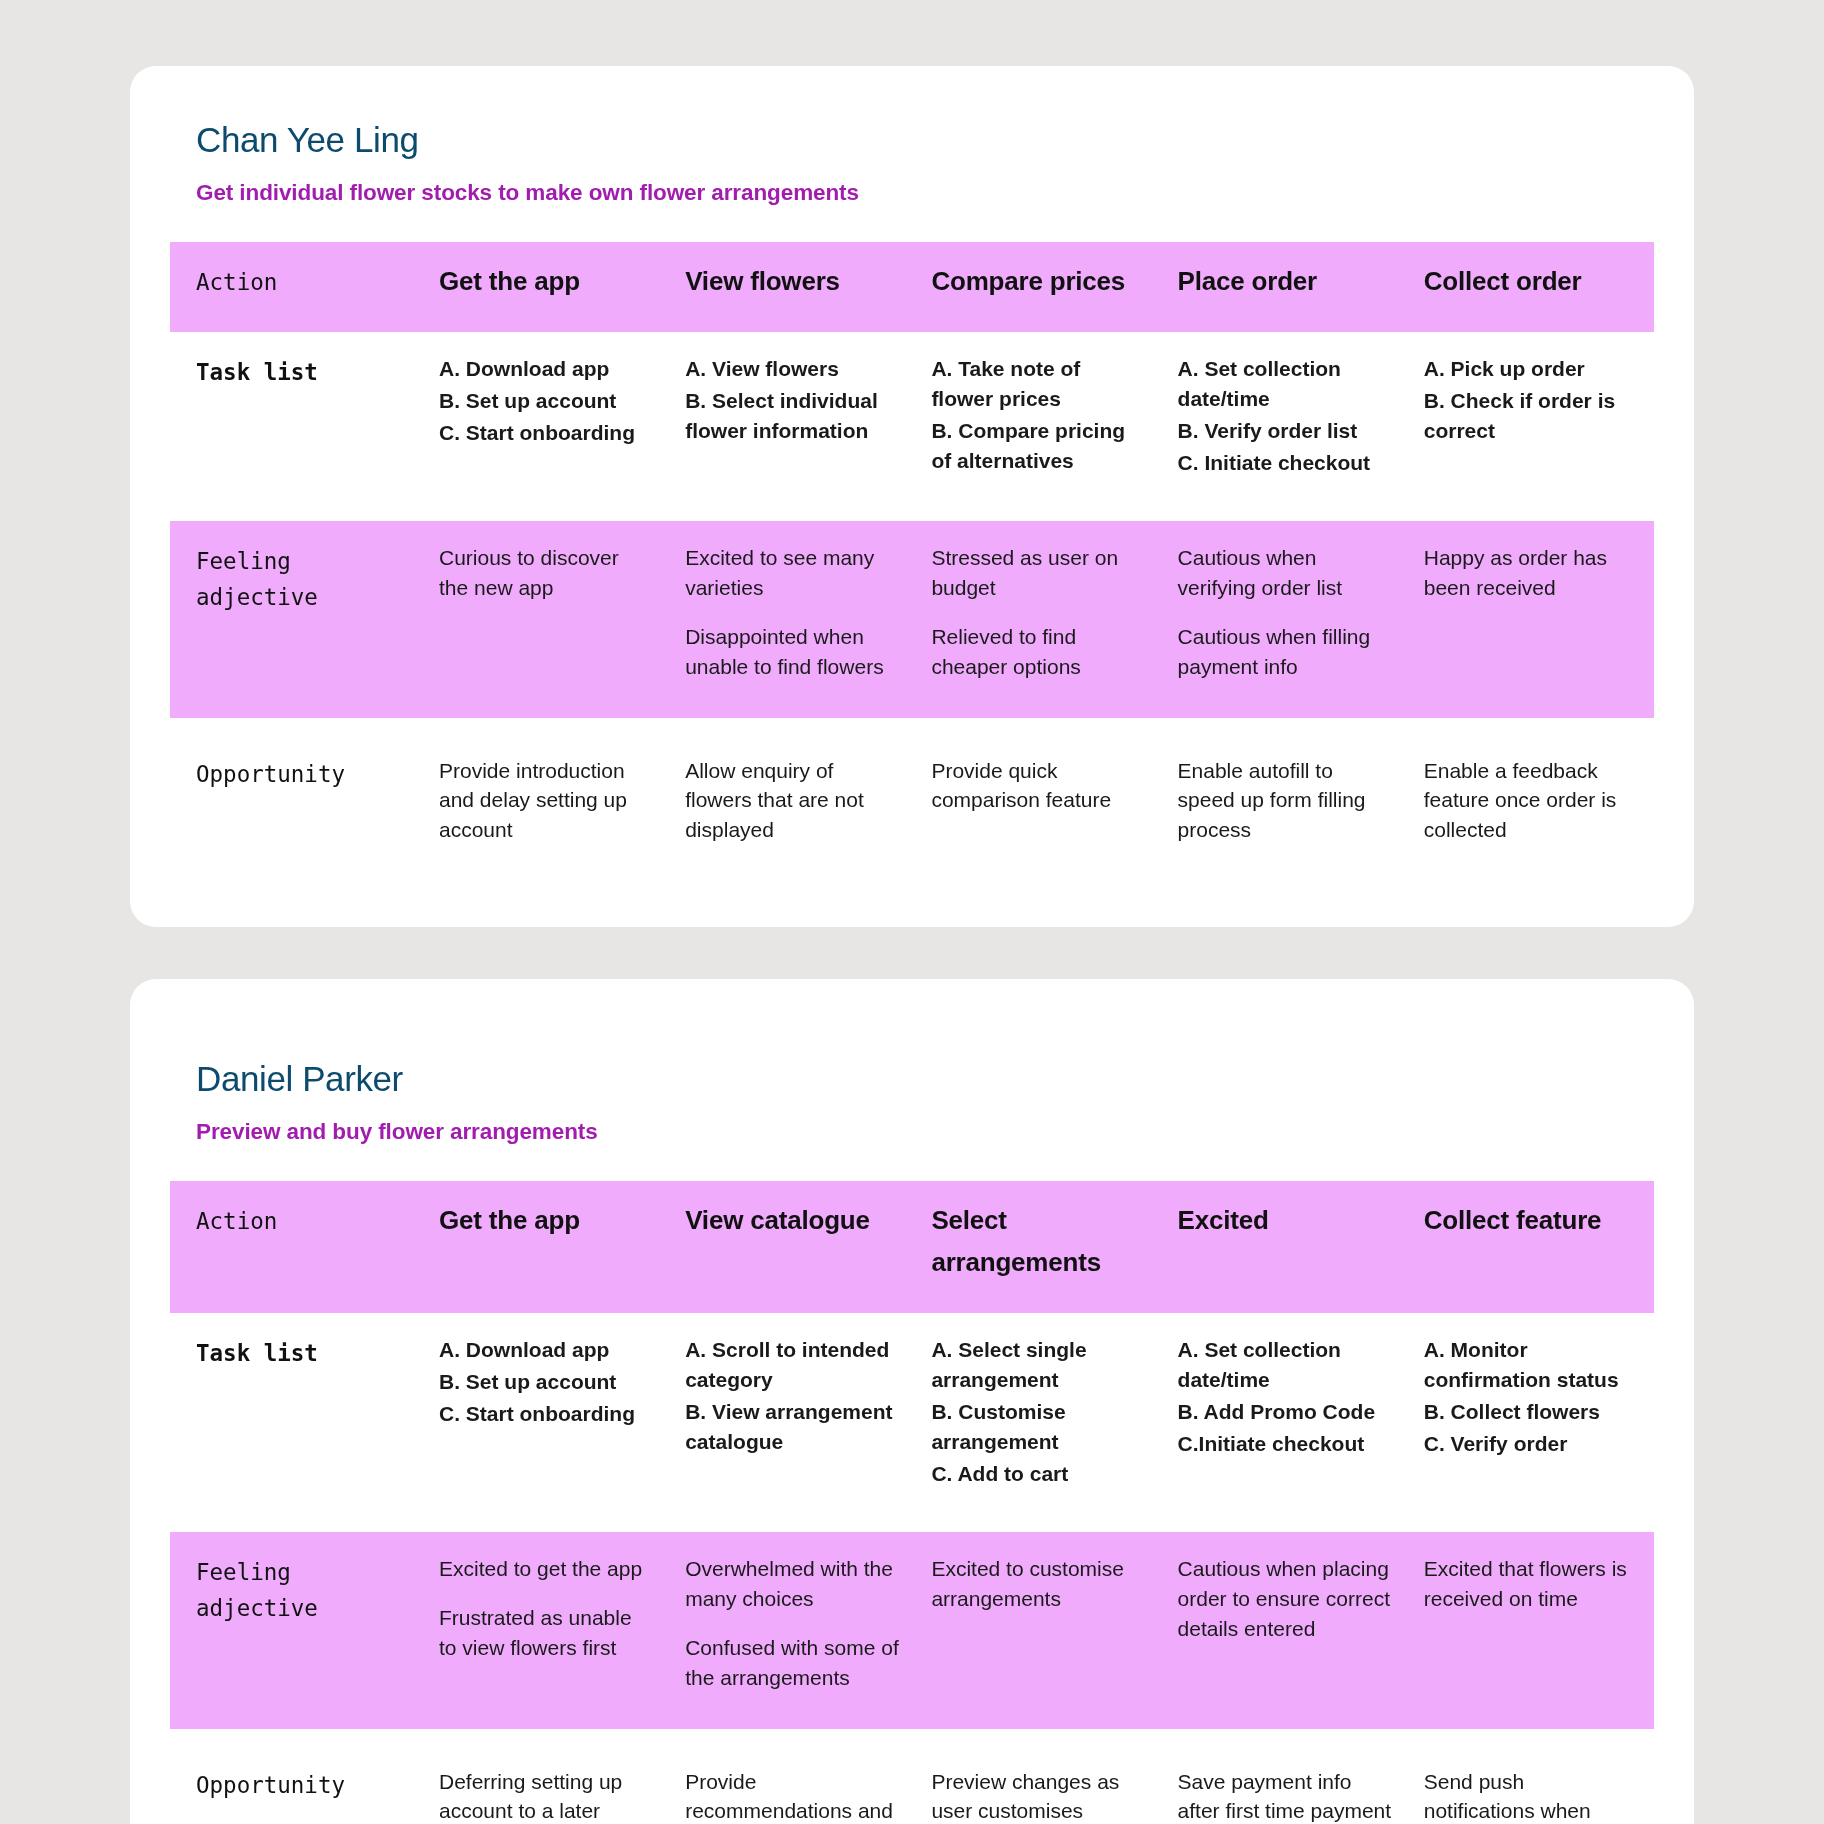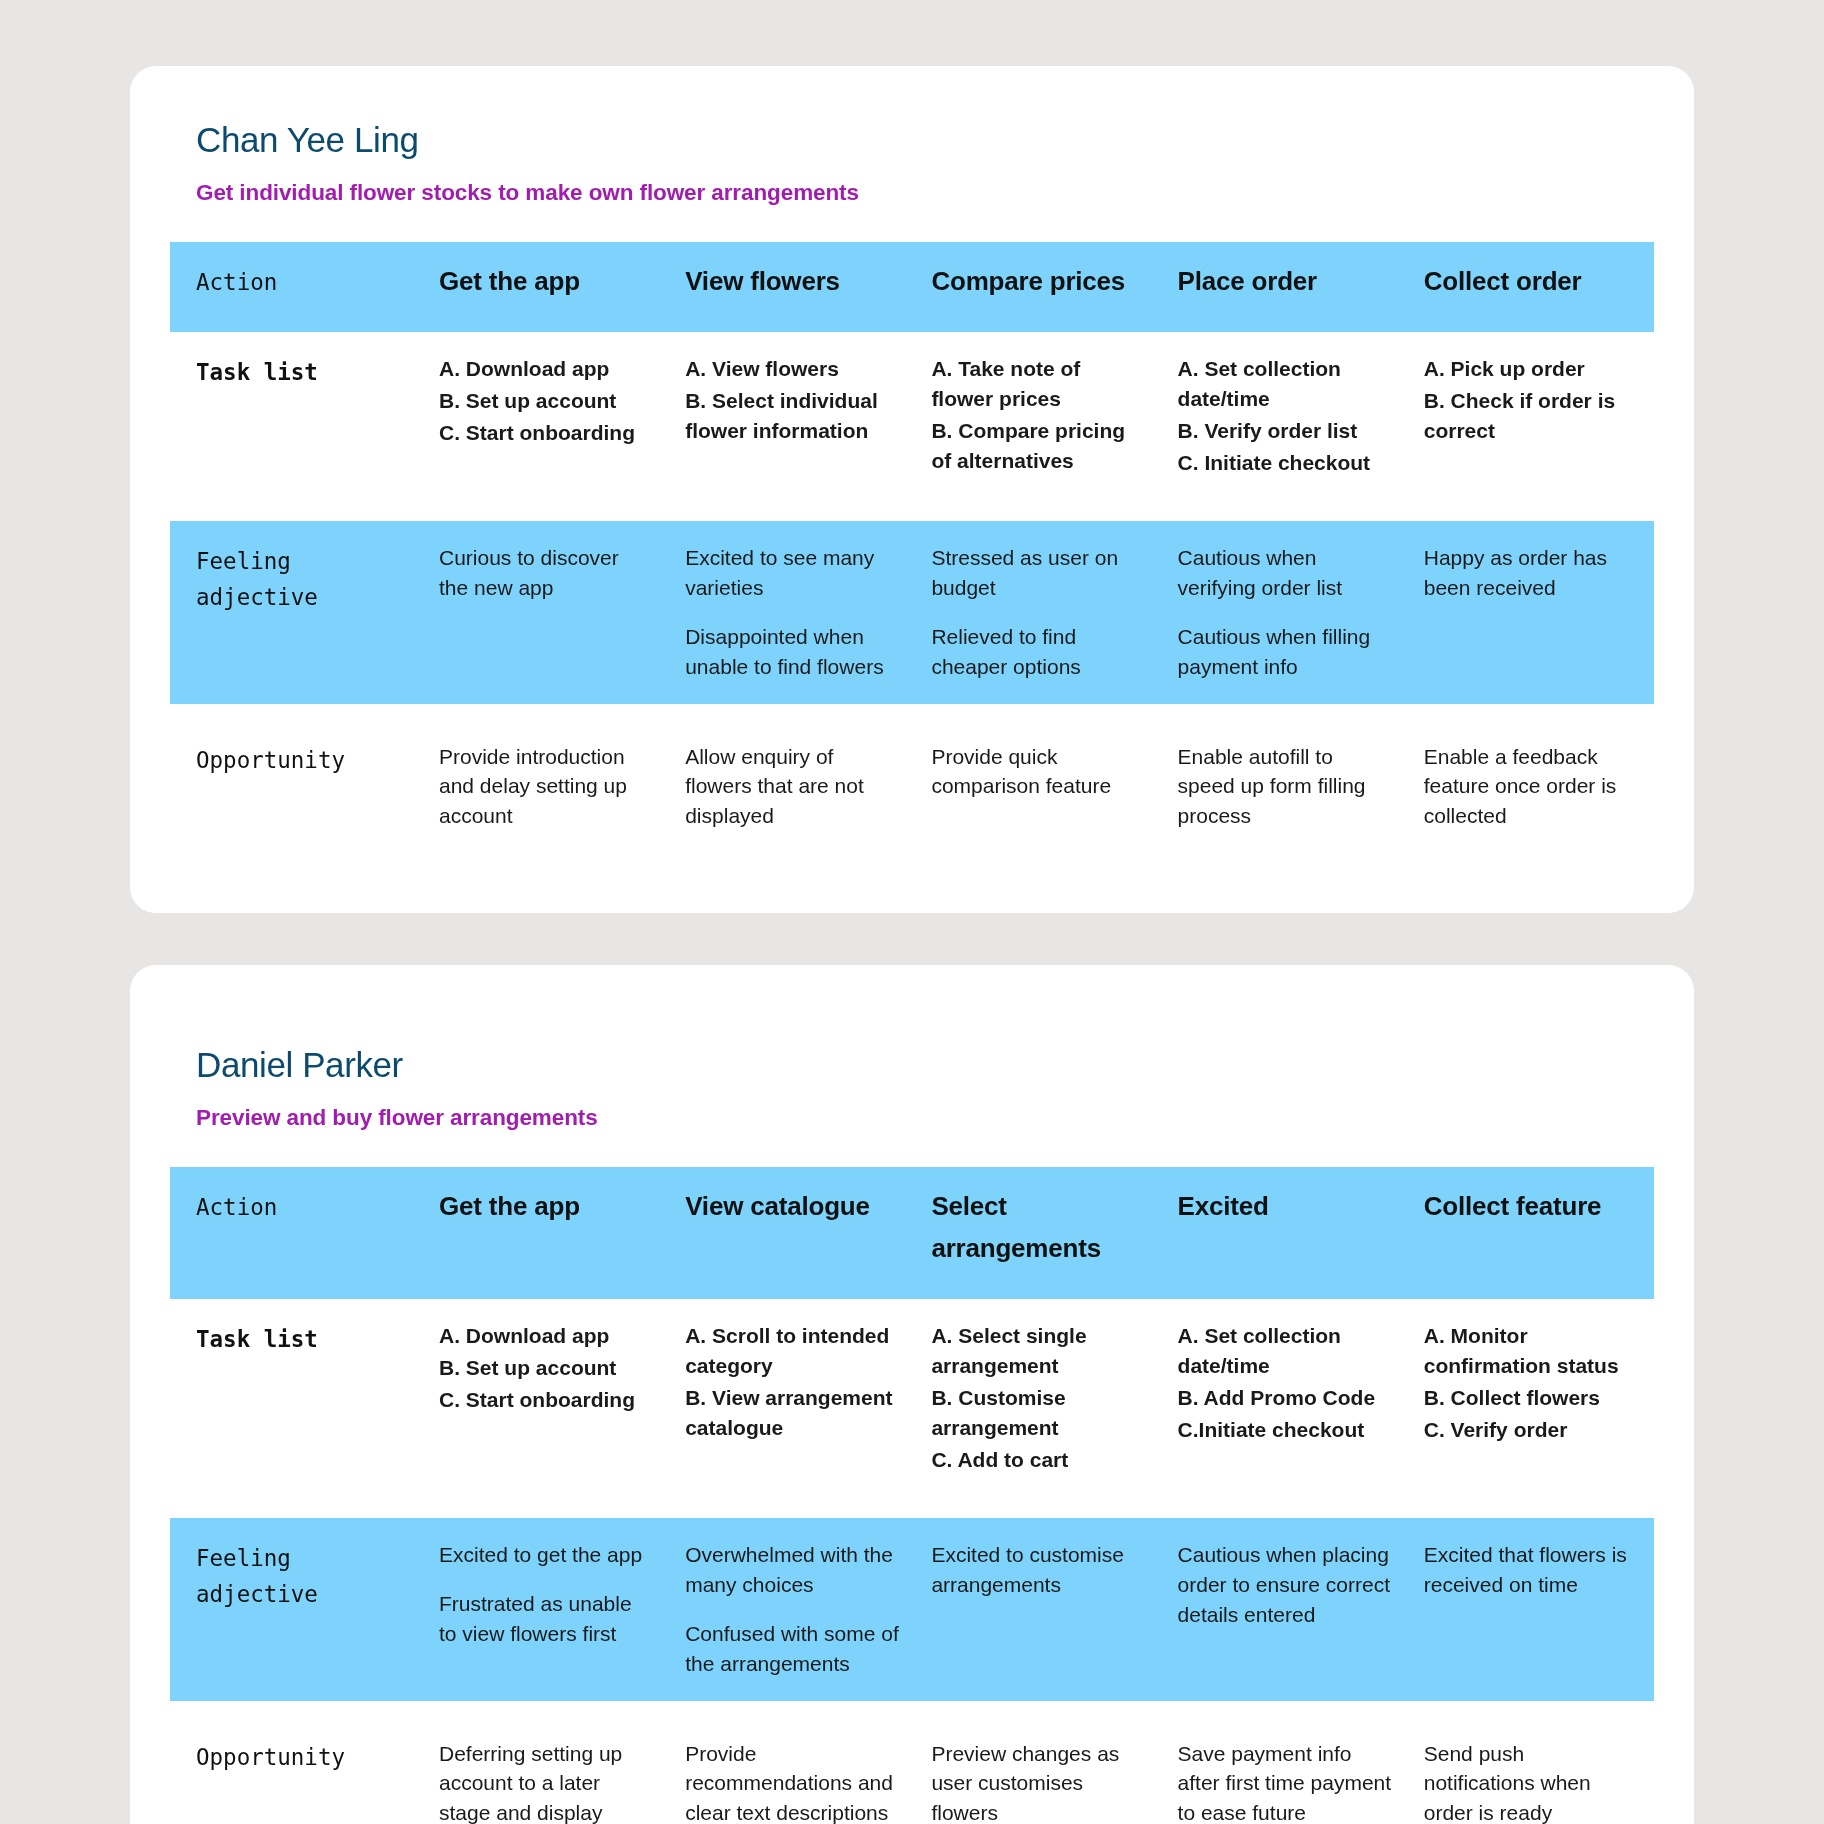--- a/index.html
+++ b/index.html
@@ -51,21 +51,21 @@
 
   table.journey {
     width: 100%;
     border-collapse: collapse;
     table-layout: fixed;
   }
 
   table.journey col.c-label { width: 253px; }
   table.journey col.c-data  { width: auto; }
 
-  .row-shaded td { background: #7dd3fc; }
+  .row-shaded td { background: #f0abfc; }
 
   td {
     vertical-align: top;
     padding: 18px 16px 24px 16px;
   }
 
   td.label-cell {
     font-family: "DejaVu Sans Mono", "Liberation Mono", monospace;
     font-size: 22.5px;
     font-weight: 400;
@@ -100,21 +100,21 @@
   td.body-cell {
     font-size: 21px;
     color: #1a1a1a;
     line-height: 1.42;
   }
 
   td.body-cell p { margin: 0 0 2px 0; }
   td.body-cell p.gap { margin-top: 19px; }
 
   .rowgroup-tasks td { padding-top: 22px; padding-bottom: 42px; font-weight: bold; }
-  .rowgroup-feeling td { padding-top: 22px; padding-bottom: 20px; margin-left: 16px; }
+  .rowgroup-feeling td { padding-top: 22px; padding-bottom: 34px; margin-left: 16px; }
   .rowgroup-opp td { padding-top: 38px; padding-bottom: 20px; }
 </style>
 </head>
 <body>
 
 <div class="page">
 
   <div class="card">
     <div class="persona-name">Chan Yee Ling</div>
     <div class="persona-goal">Get individual flower stocks to make own flower arrangements</div>

